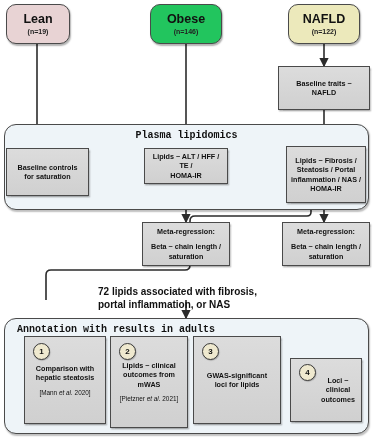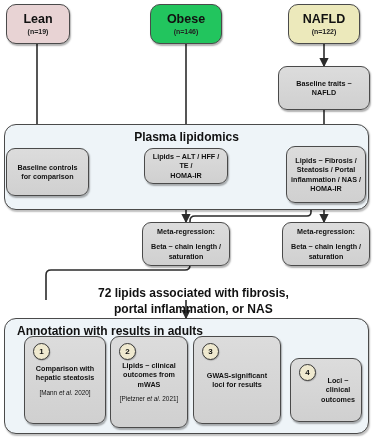--- a/index.html
+++ b/index.html
@@ -10,21 +10,21 @@
     overflow:hidden;
     position:relative;
   }
   #canvas{position:absolute;left:0;top:0;width:373px;height:440px;}
   svg.wires{position:absolute;left:0;top:0;width:373px;height:440px;pointer-events:none;}
 
   .node{
     position:absolute;
     box-sizing:border-box;
     border:1.4px solid #4a4a4a;
-    border-radius:9px;
+    border-radius:0;
     display:flex;
     flex-direction:column;
     align-items:center;
     justify-content:center;
     text-align:center;
     color:#111;
     box-shadow:1px 1.5px 1.5px rgba(0,0,0,0.30);
   }
   .cohort{border-radius:10px;}
   .cohort .title{font-size:12.5px;font-weight:bold;line-height:1.05;}
@@ -42,46 +42,47 @@
   .container{
     position:absolute;
     box-sizing:border-box;
     border:1.3px solid #4a4a4a;
     border-radius:12px;
     background:#eef4f8;
     box-shadow:1px 1.5px 1.5px rgba(0,0,0,0.25);
   }
   .container > .ctitle{
     position:absolute;
-    font-size:12px;
+    font-size:10px;
     font-weight:bold;
     color:#111;
     white-space:nowrap;
+    font-family:Liberation Mono, monospace;
   }
 
   .badge{
     position:absolute;
     width:15px;height:15px;
     border-radius:50%;
     border:1.2px solid #3a3a3a;
     background:#efe9cf;
     font-size:8px;
     font-weight:bold;
     color:#111;
     display:flex;align-items:center;justify-content:center;
     box-shadow:0.5px 0.8px 1px rgba(0,0,0,0.25);
   }
 
   .freetext{
     position:absolute;
-    font-size:12px;
+    font-size:10px;
     font-weight:bold;
     color:#111;
     line-height:1.34;
-    text-align:center;
+    text-align:left;
   }
 </style>
 </head>
 <body>
 
 <div id="canvas">
 
   <svg class="wires" viewBox="0 0 373 440">
     <defs>
       <marker id="ah" markerWidth="7" markerHeight="7" refX="5.2" refY="3" orient="auto">
@@ -129,21 +130,21 @@
     <div class="line">Baseline traits ~</div>
     <div class="line">NAFLD</div>
   </div>
 
   <div class="container" style="left:4px;top:124px;width:365px;height:86px;">
     <div class="ctitle" style="left:50%;top:5px;transform:translateX(-50%);">Plasma lipidomics</div>
   </div>
 
   <div class="node grey" style="left:6px;top:148px;width:83px;height:48px;">
     <div class="line">Baseline controls</div>
-    <div class="line">for comparison</div>
+    <div class="line">for saturation</div>
   </div>
 
   <div class="node grey" style="left:144px;top:148px;width:84px;height:36px;">
     <div class="line">Lipids ~ ALT / HFF / TE /</div>
     <div class="line">HOMA-IR</div>
   </div>
 
   <div class="node grey" style="left:286px;top:146px;width:80px;height:57px;">
     <div class="line">Lipids ~ Fibrosis /</div>
     <div class="line">Steatosis / Portal</div>
@@ -182,21 +183,21 @@
   <div class="node grey" style="left:110px;top:336px;width:78px;height:92px;justify-content:center;">
     <div class="line">Lipids ~ clinical</div>
     <div class="line">outcomes from</div>
     <div class="line">mWAS</div>
     <div class="cite"><span>[Pietzner </span><i>et al.</i><span> 2021]</span></div>
   </div>
   <div class="badge" style="left:119px;top:343px;">2</div>
 
   <div class="node grey" style="left:193px;top:336px;width:88px;height:88px;">
     <div class="line">GWAS-significant</div>
-    <div class="line">loci for results</div>
+    <div class="line">loci for lipids</div>
   </div>
   <div class="badge" style="left:202px;top:343px;">3</div>
 
   <div class="node grey" style="left:290px;top:358px;width:72px;height:64px;padding-left:24px;">
     <div class="line">Loci ~ clinical</div>
     <div class="line">outcomes</div>
   </div>
   <div class="badge" style="left:299px;top:364px;">4</div>
 
 </div>

